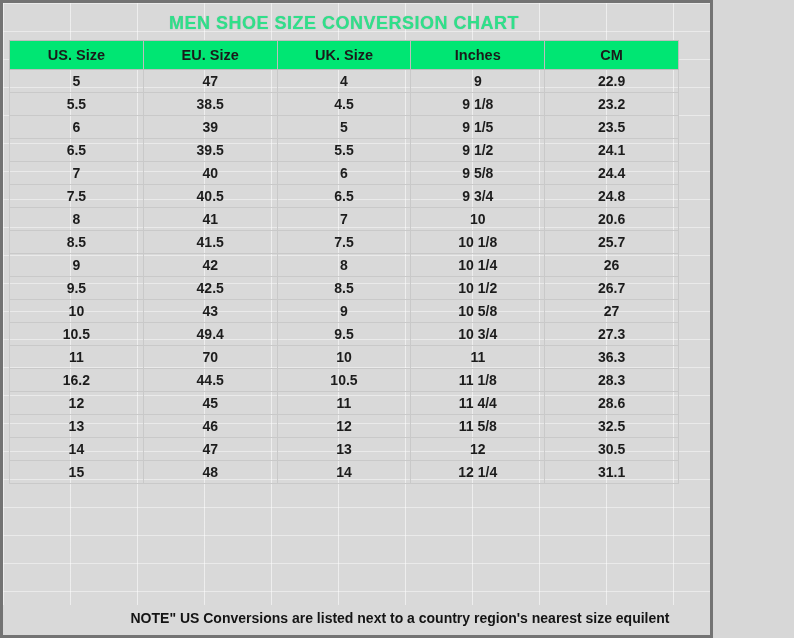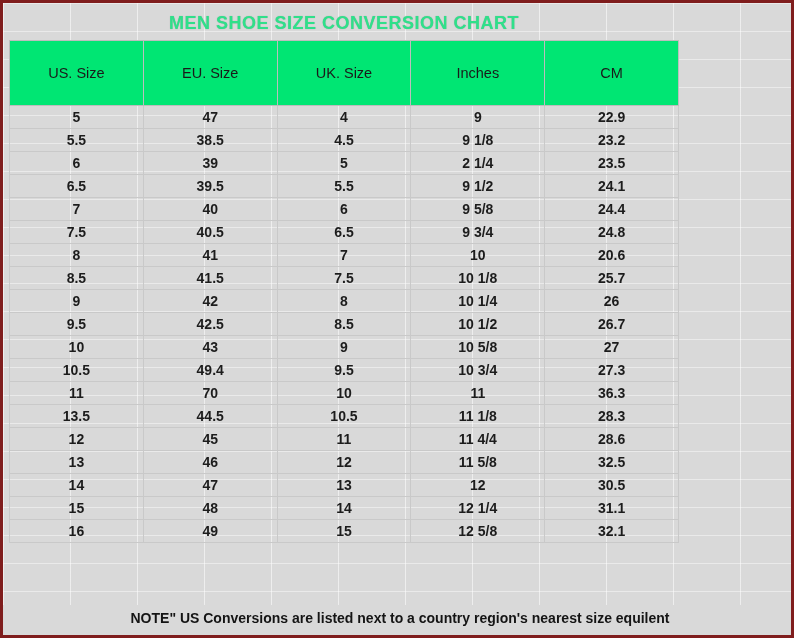--- a/index.html
+++ b/index.html
@@ -8,25 +8,25 @@
   }
   body {
     width: 794px;
     height: 638px;
     background: #d7d7d7;
     font-family: "Liberation Sans", sans-serif;
     overflow: hidden;
   }
   #page {
     position: relative;
-    width: 794px;
+    width: 713px;
     height: 638px;
     background: #d9d9d9;
     box-sizing: border-box;
-    border: 3px solid #7f1d1d;
+    border: 3px solid #737373;
   }
   
   .bg-grid {
     position: absolute;
     inset: 0;
     background-image:
       repeating-linear-gradient(to right, rgba(255,255,255,0.55) 0px, rgba(255,255,255,0.55) 1px, transparent 1px, transparent 67px),
       repeating-linear-gradient(to bottom, rgba(255,255,255,0.45) 0px, rgba(255,255,255,0.45) 1px, transparent 1px, transparent 28px);
     pointer-events: none;
   }
@@ -49,22 +49,22 @@
   table.size-table {
     border-collapse: collapse;
     width: 670px;
     table-layout: fixed;
   }
   table.size-table th {
     background: #00e676;
     background: #00e673;
     color: #1a1a1a;
     font-size: 14.5px;
-    font-weight: normal;
-    padding: 24px 2px;
+    font-weight: bold;
+    padding: 6px 2px;
     text-align: center;
     border: 1px solid #bdbdbd;
   }
   table.size-table td {
     font-size: 14px;
     font-weight: bold;
     color: #1c1c1c;
     text-align: center;
     padding: 3px 2px;
     border: 1px solid #c9c9c9;
@@ -125,21 +125,21 @@
           <td>5.5</td>
           <td>38.5</td>
           <td>4.5</td>
           <td>9 1/8</td>
           <td>23.2</td>
         </tr>
         <tr>
           <td>6</td>
           <td>39</td>
           <td>5</td>
-          <td>2 1/4</td>
+          <td>9 1/5</td>
           <td>23.5</td>
         </tr>
         <tr>
           <td>6.5</td>
           <td>39.5</td>
           <td>5.5</td>
           <td>9 1/2</td>
           <td>24.1</td>
         </tr>
         <tr>
@@ -199,21 +199,21 @@
           <td>27.3</td>
         </tr>
         <tr>
           <td>11</td>
           <td>70</td>
           <td>10</td>
           <td>11</td>
           <td>36.3</td>
         </tr>
         <tr>
-          <td>13.5</td>
+          <td>16.2</td>
           <td>44.5</td>
           <td>10.5</td>
           <td>11 1/8</td>
           <td>28.3</td>
         </tr>
         <tr>
           <td>12</td>
           <td>45</td>
           <td>11</td>
           <td>11 4/4</td>
@@ -232,27 +232,20 @@
           <td>13</td>
           <td>12</td>
           <td>30.5</td>
         </tr>
         <tr>
           <td>15</td>
           <td>48</td>
           <td>14</td>
           <td>12 1/4</td>
           <td>31.1</td>
-        </tr>
-        <tr>
-          <td>16</td>
-          <td>49</td>
-          <td>15</td>
-          <td>12 5/8</td>
-          <td>32.1</td>
         </tr>
       </tbody>
     </table>
   </div>
 
   <div class="notes-area">
     <div class="notes">
       <div class="note-line">NOTE" US Conversions are listed next to a country region's nearest size equilent</div>
       <div class="bottom-line"></div>
     </div>

